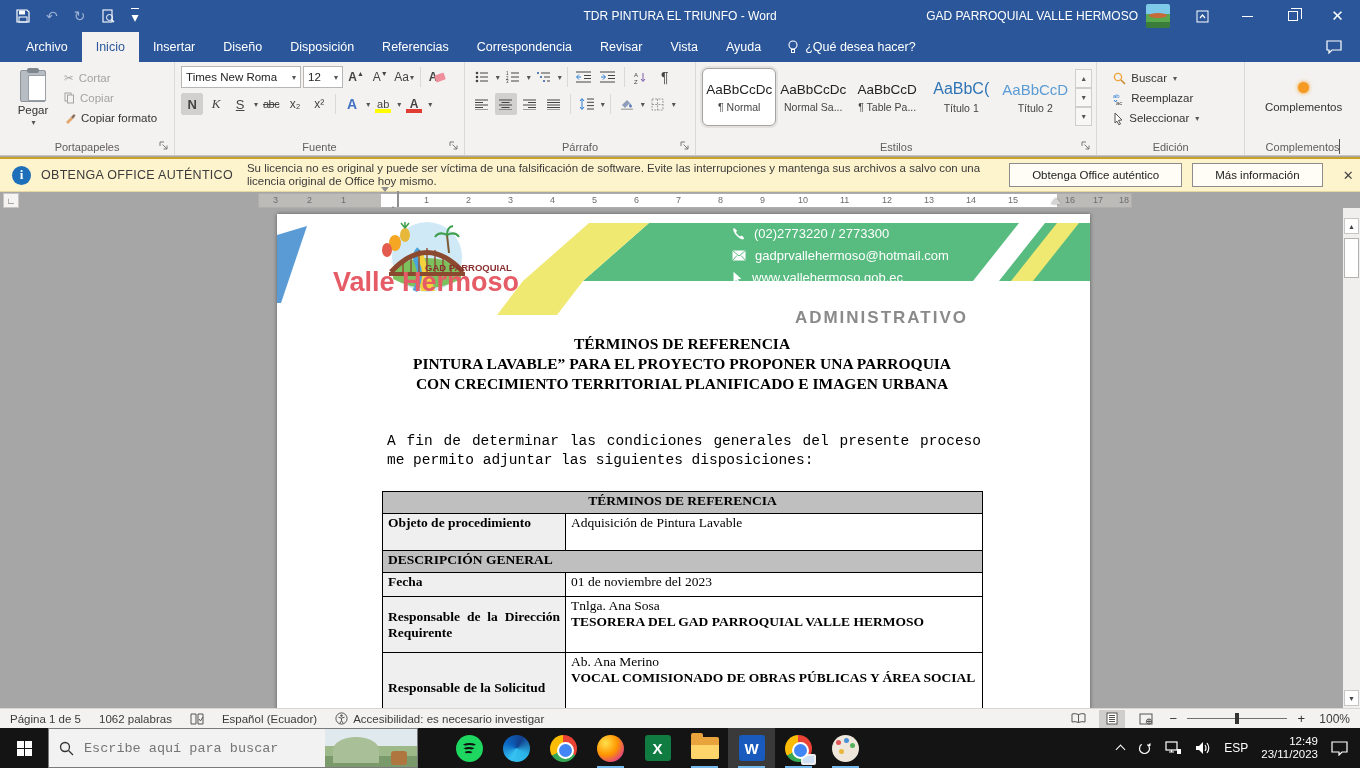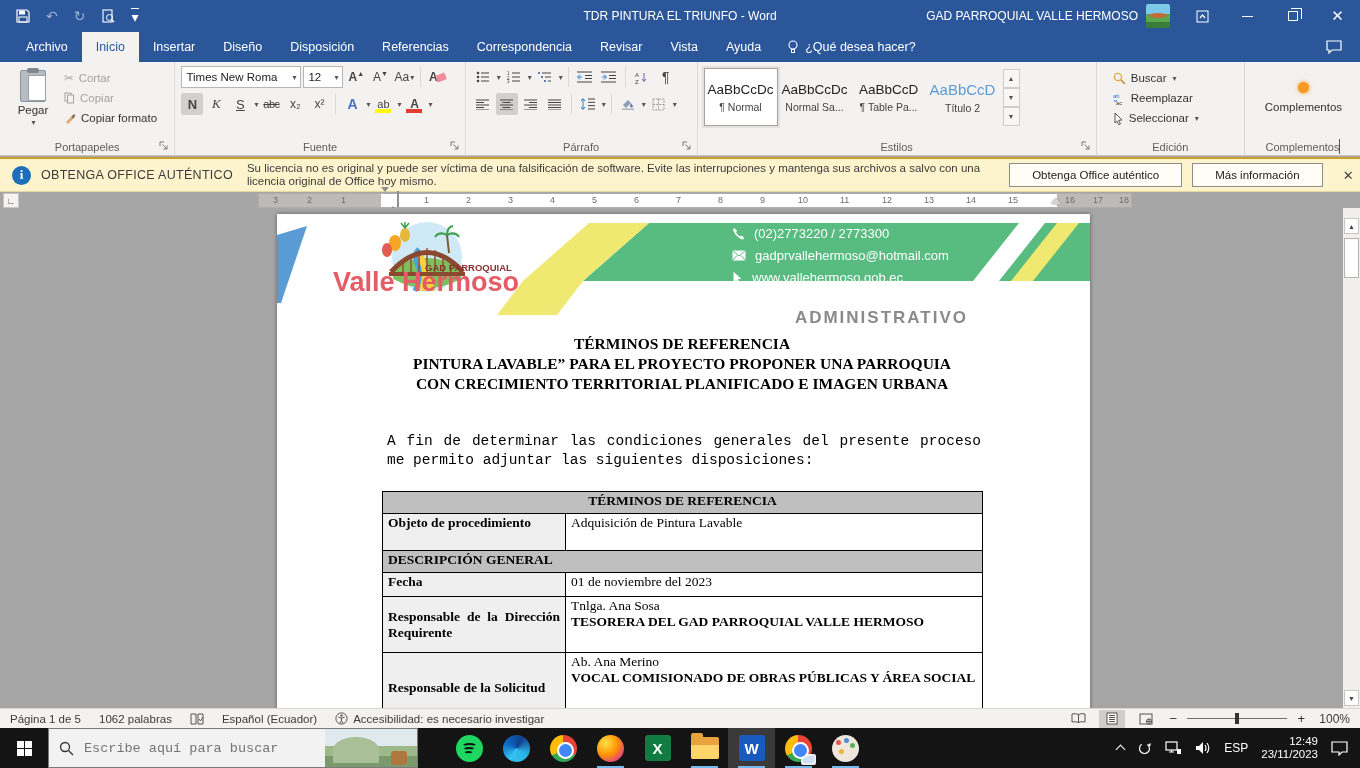--- a/index.html
+++ b/index.html
@@ -54,21 +54,21 @@
   .fx-b{font-weight:bold;font-size:13px}
   .fx-i{font-style:italic;font-family:"Liberation Serif",serif;font-size:13px}
   .fx-u{text-decoration:underline;font-size:13px}
   .fx-s{text-decoration:line-through;font-size:11px;letter-spacing:-.5px}
   .underbar{position:relative}
   .underbar:after{content:"";position:absolute;left:3px;right:3px;bottom:2px;height:4px}
   .hl:after{background:#ffff00}
   .fc:after{background:#e03c31}
   .eff{color:#4472c4;font-weight:bold;font-size:14px}
 
-  .stylecard{width:74px;height:58px;border:1px solid transparent;border-radius:0;display:flex;flex-direction:column;align-items:center;justify-content:center;gap:4px;background:transparent}
+  .stylecard{width:74px;height:58px;border:1px solid transparent;border-radius:6px;display:flex;flex-direction:column;align-items:center;justify-content:center;gap:4px;background:transparent}
   .stylecard .prev{font-size:13.5px;color:#222;white-space:nowrap}
   .stylecard .sname{font-size:10.5px;color:#444;white-space:nowrap}
   .stylecard.sel{background:#fff;border:1px solid #a5a3a1;box-shadow:0 0 0 2px #e3e1df}
   .stylecard.blue .prev{color:#2e74b5}
   .styscroll{width:17px;display:flex;flex-direction:column;margin-left:3px}
   .styscroll div{height:19px;border:1px solid #d0cecc;background:#f8f7f6;display:flex;align-items:center;justify-content:center;font-size:7px;color:#555}
 
   .ed-item{display:flex;align-items:center;gap:5px;height:20px;font-size:11.5px;color:#333;padding:0 4px;white-space:nowrap}
   .comp-btn{width:66px;height:62px;display:flex;flex-direction:column;align-items:center;justify-content:center;gap:8px;font-size:11.5px;color:#333}
   .orange-dot{width:11px;height:11px;border-radius:50%;background:#f59a23;box-shadow:0 0 4px #f59a23}
@@ -428,20 +428,24 @@
         </div>
       <div class="stylecard">
         <span class="prev">AaBbCcDc</span>
           <span class="sname">Normal Sa...</span>
         </div>
       <div class="stylecard">
         <span class="prev">AaBbCcD</span>
           <span class="sname">¶ Table Pa...</span>
         </div>
       <div class="stylecard blue">
+        <span class="prev" style="font-size:16px">AaBbC(</span>
+          <span class="sname">Título 1</span>
+        </div>
+      <div class="stylecard blue">
         <span class="prev" style="font-size:15px;color:#5b9bd5">AaBbCcD</span>
           <span class="sname">Título 2</span>
         </div>
       <div class="styscroll">
         <div>▲</div>
         <div>▼</div>
         <div>▼</div>
       </div>
     </div>
     <div class="glabel">Estilos</div>

